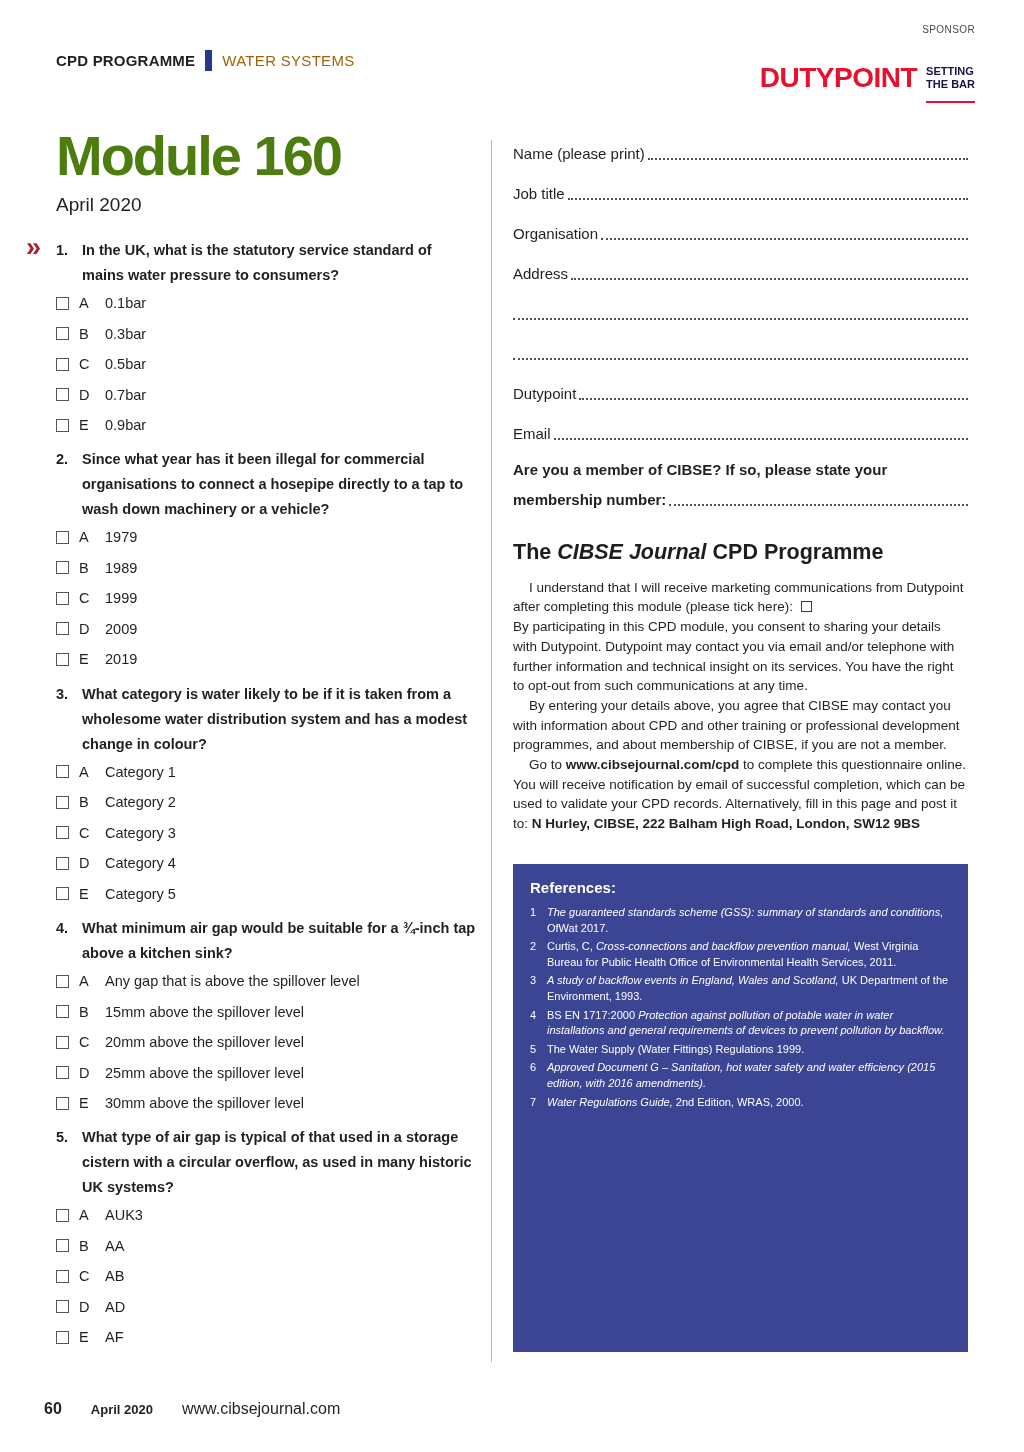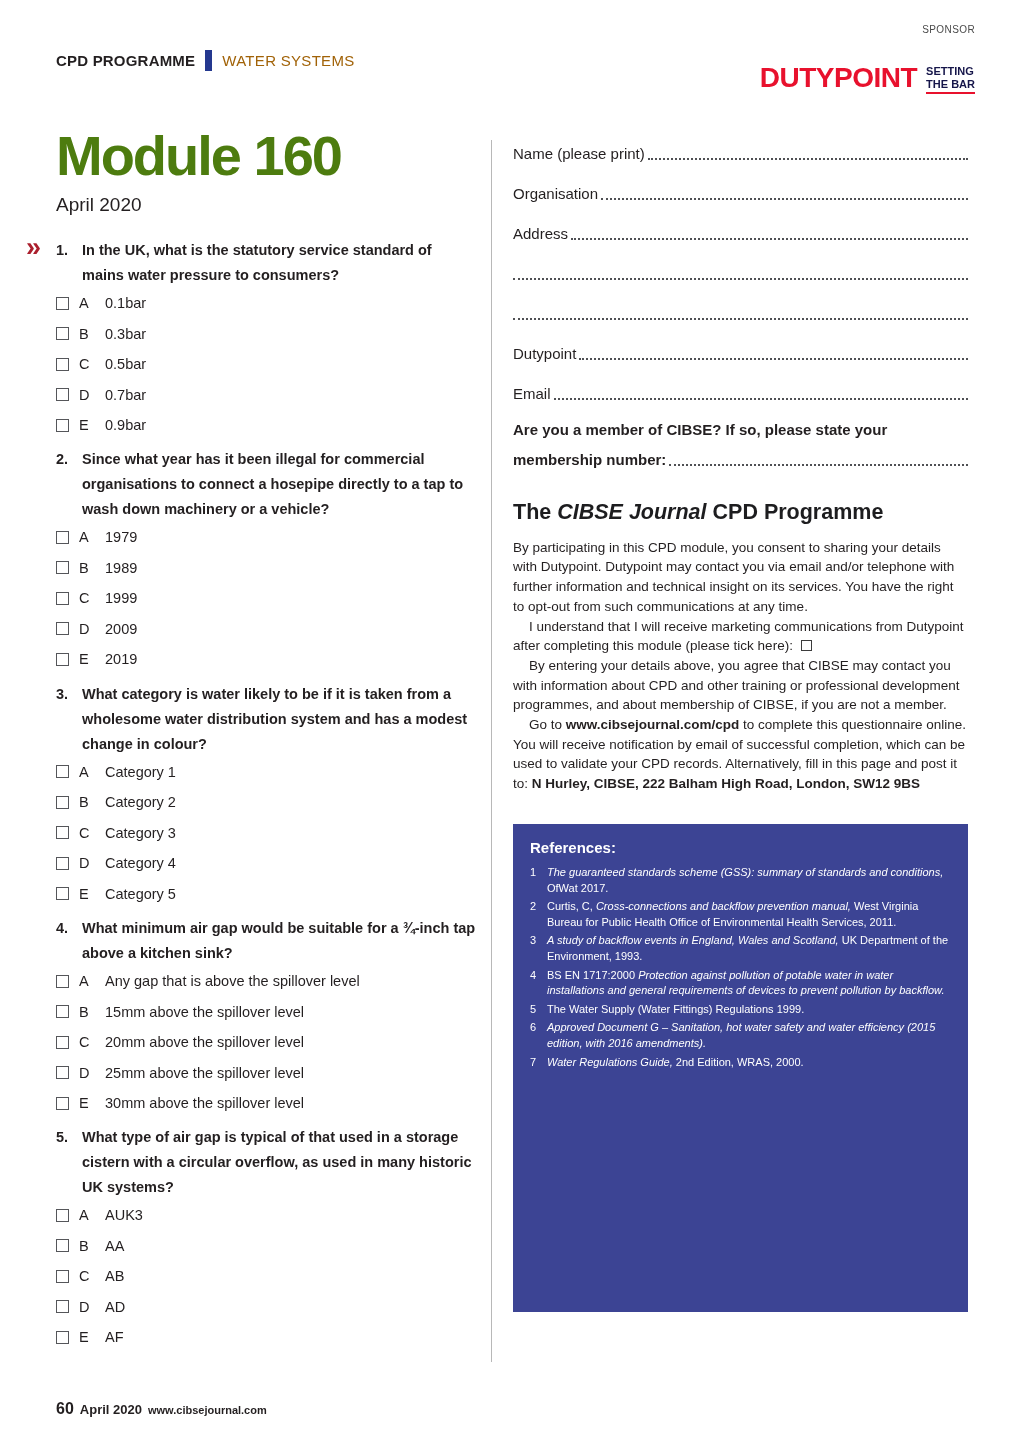--- a/index.html
+++ b/index.html
@@ -13,21 +13,21 @@
   .brand-programme { font-size:15px; font-weight:bold; letter-spacing:0.2px; }
   .brand-bar { width:7px; height:21px; background:var(--brand-blue,#24388f); margin:0 10px; }
   .brand-topic { font-size:15px; color:#a16207; letter-spacing:0.3px; }
 
   .sponsor { position:absolute; right:49px; top:24px; text-align:right; }
   .sponsor-label { font-size:10px; color:#4a4a4a; letter-spacing:0.4px; margin-bottom:7px; }
   .sponsor-row { display:flex; align-items:flex-start; gap:9px; justify-content:flex-end;margin-top:30px; }
   .sponsor-name { font-size:28px; font-weight:bold; color:var(--sponsor-red,#e8112d); letter-spacing:-0.5px; line-height:0.95; }
   .sponsor-tagline { text-align:left; font-size:11px; font-weight:bold; color:#16164a; line-height:1.2; }
   .sponsor-tagline span { display:block; }
-  .sponsor-tagline .underline { border-bottom:2px solid var(--sponsor-red,#e8112d); padding-bottom:1px; }
+  .sponsor-tagline .underline { border-bottom:2px solid var(--sponsor-red,#e8112d); padding-bottom:10px; }
 
   
   .columns { display:flex; padding:0 56px; align-items:stretch; }
   .left-col { width:420px; flex-shrink:0; padding-top:16px; }
   .divider { width:1px; background:#b8b8b8; margin:28px 21px 0 15px; height:1222px; flex-shrink:0; }
   .right-col { flex:1; padding-top:12px; min-width:0; }
 
   .module-title { font-size:56px; font-weight:bold; letter-spacing:-2px; line-height:1; color:#4d7c0f; }
   .module-date { font-size:19px; margin-top:10px; }
 
@@ -62,24 +62,24 @@
   .inline-cb { display:inline-block; width:11px; height:11px; border:1.2px solid #3c3c3c; vertical-align:-1px; margin-left:4px; background:#fff; }
 
   
   .references { margin-top:30px; background:var(--refs-bg,#3c4494); color:#ffffff; padding:15px 17px 20px; min-height:488px; }
   .ref-heading { font-size:15px; font-weight:bold; margin-bottom:9px; }
   .ref-item { display:flex; font-size:11px; line-height:1.42; margin-bottom:3px; }
   .ref-num { width:17px; flex-shrink:0; }
   .ref-text { flex:1; }
 
   
-  .footer { position:absolute; left:56px; bottom:34px; display:flex; align-items:baseline; gap:6px;justify-content:flex-end; }
+  .footer { position:absolute; left:44px; bottom:34px; display:flex; align-items:baseline; gap:29px;justify-content:flex-end; }
   .footer-page { font-size:16px; font-weight:bold; }
   .footer-date { font-size:13px; font-weight:bold; }
-  .footer-site { font-size:11px; font-weight:bold; }
+  .footer-site { font-size:16px; font-weight:normal; }
 </style>
 </head>
 <body>
 
 <div class="page">
 
   <div class="topbar">
     <div class="brand">
       <span class="brand-programme">CPD PROGRAMME</span>
       <span class="brand-bar"></span>
@@ -266,20 +266,24 @@
     <div class="divider"></div>
 
     <div class="right-col">
 
       <div id="form-fields">
           <div class="form-row">
             <span class="form-label">Name (please print)</span>
             <span class="dotline"></span>
           </div>
           <div class="form-row">
+            <span class="form-label">Job title</span>
+            <span class="dotline"></span>
+          </div>
+          <div class="form-row">
             <span class="form-label">Organisation</span>
             <span class="dotline"></span>
           </div>
           <div class="form-row">
             <span class="form-label">Address</span>
             <span class="dotline"></span>
           </div>
           <div class="form-row">
             <span class="dotline"></span>
           </div>
@@ -300,22 +304,22 @@
         <div>Are you a member of CIBSE? If so, please state your</div>
         <div class="membership-line2">
           <span class="form-label">membership number:</span>
           <span class="dotline"></span>
         </div>
       </div>
 
       <h2 class="cpd-heading"><span>The </span><span class="it">CIBSE Journal</span><span> CPD Programme</span></h2>
 
       <div id="cpd-paragraphs">
+          <p class="para indent"><span class="seg-normal">I understand that I will receive marketing communications from Dutypoint after completing this module (please tick here): </span><span class="inline-cb"></span></p>
           <p class="para"><span class="seg-normal">By participating in this CPD module, you consent to sharing your details with Dutypoint. Dutypoint may contact you via email and/or telephone with further information and technical insight on its services. You have the right to opt-out from such communications at any time.</span></p>
-          <p class="para indent"><span class="seg-normal">I understand that I will receive marketing communications from Dutypoint after completing this module (please tick here): </span><span class="inline-cb"></span></p>
           <p class="para indent"><span class="seg-normal">By entering your details above, you agree that CIBSE may contact you with information about CPD and other training or professional development programmes, and about membership of CIBSE, if you are not a member.</span></p>
           <p class="para indent"><span class="seg-normal">Go to </span><span class="seg-bold">www.cibsejournal.com/cpd</span><span class="seg-normal"> to complete this questionnaire online. You will receive notification by email of successful completion, which can be used to validate your CPD records. Alternatively, fill in this page and post it to: </span><span class="seg-bold">N Hurley, CIBSE, 222 Balham High Road, London, SW12 9BS</span></p>
         </div>
 
       <div class="references">
         <div class="ref-heading">References:</div>
         <div id="ref-list">
             <div class="ref-item">
               <span class="ref-num">1</span>
               <span class="ref-text"><span class="seg-italic">The guaranteed standards scheme (GSS): summary of standards and conditions,</span><span class="seg-normal"> OfWat 2017.</span></span>

